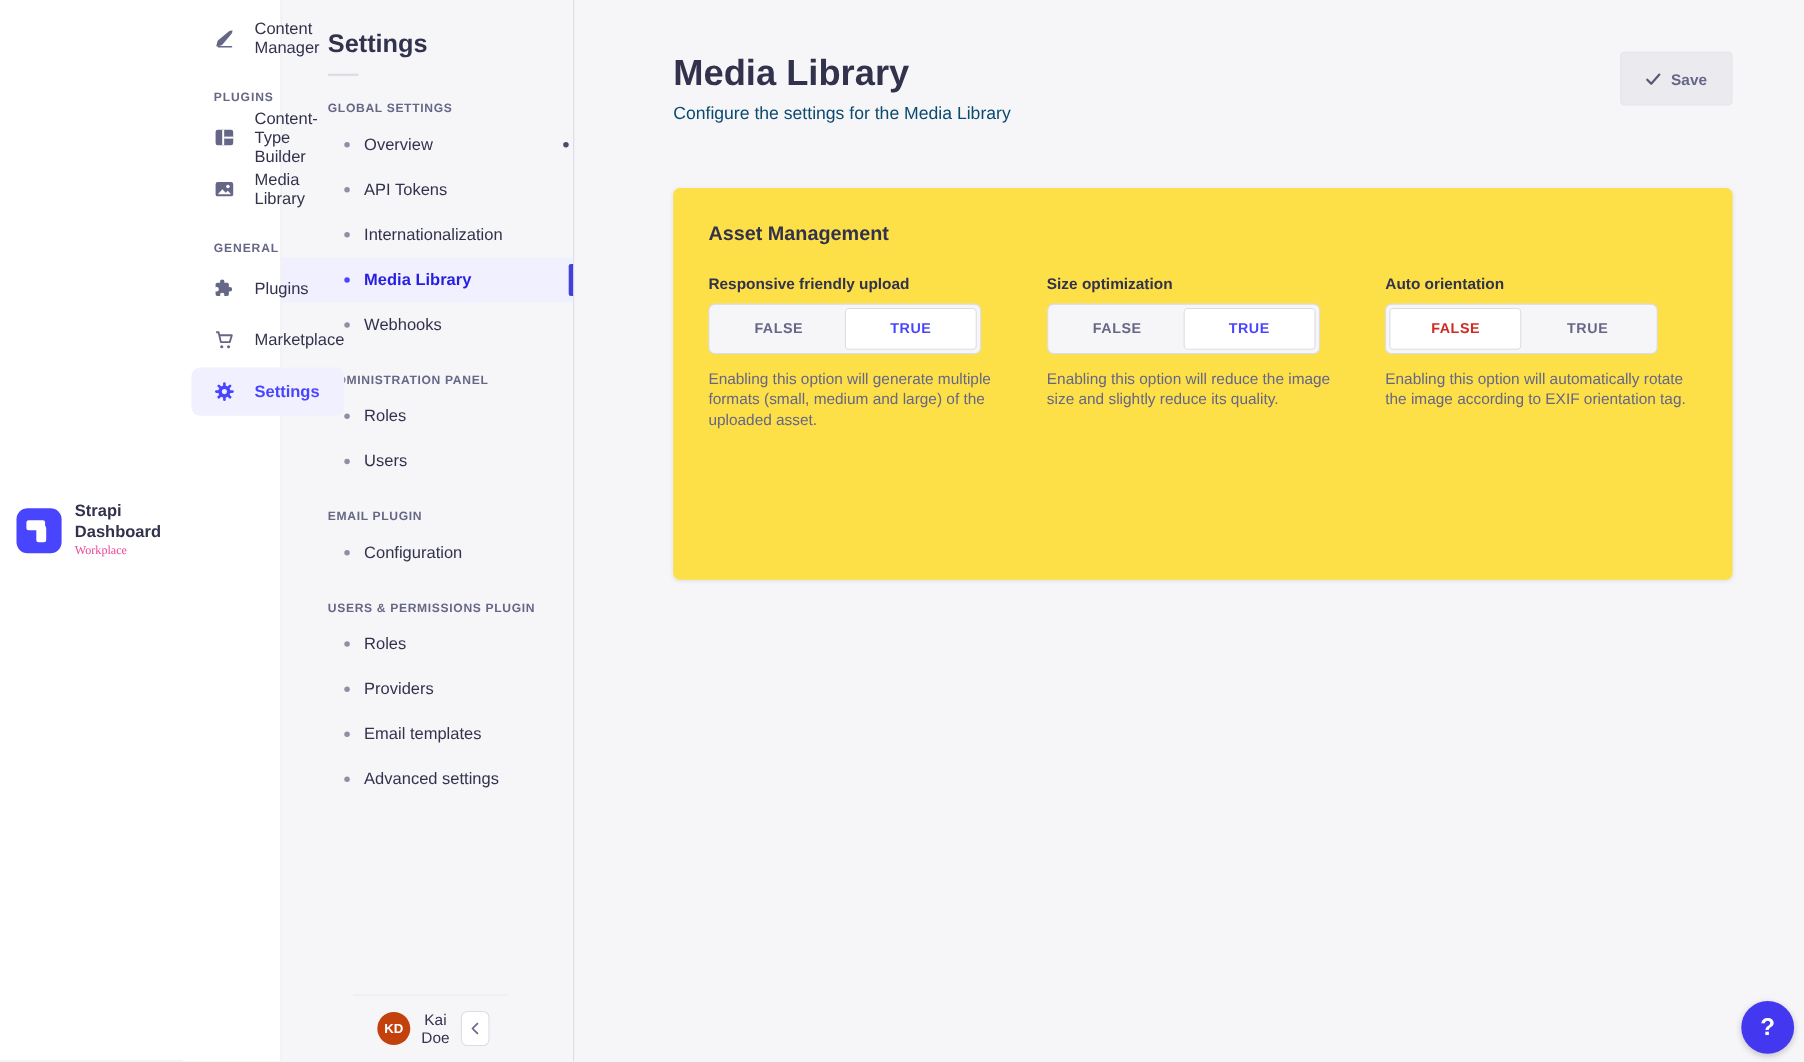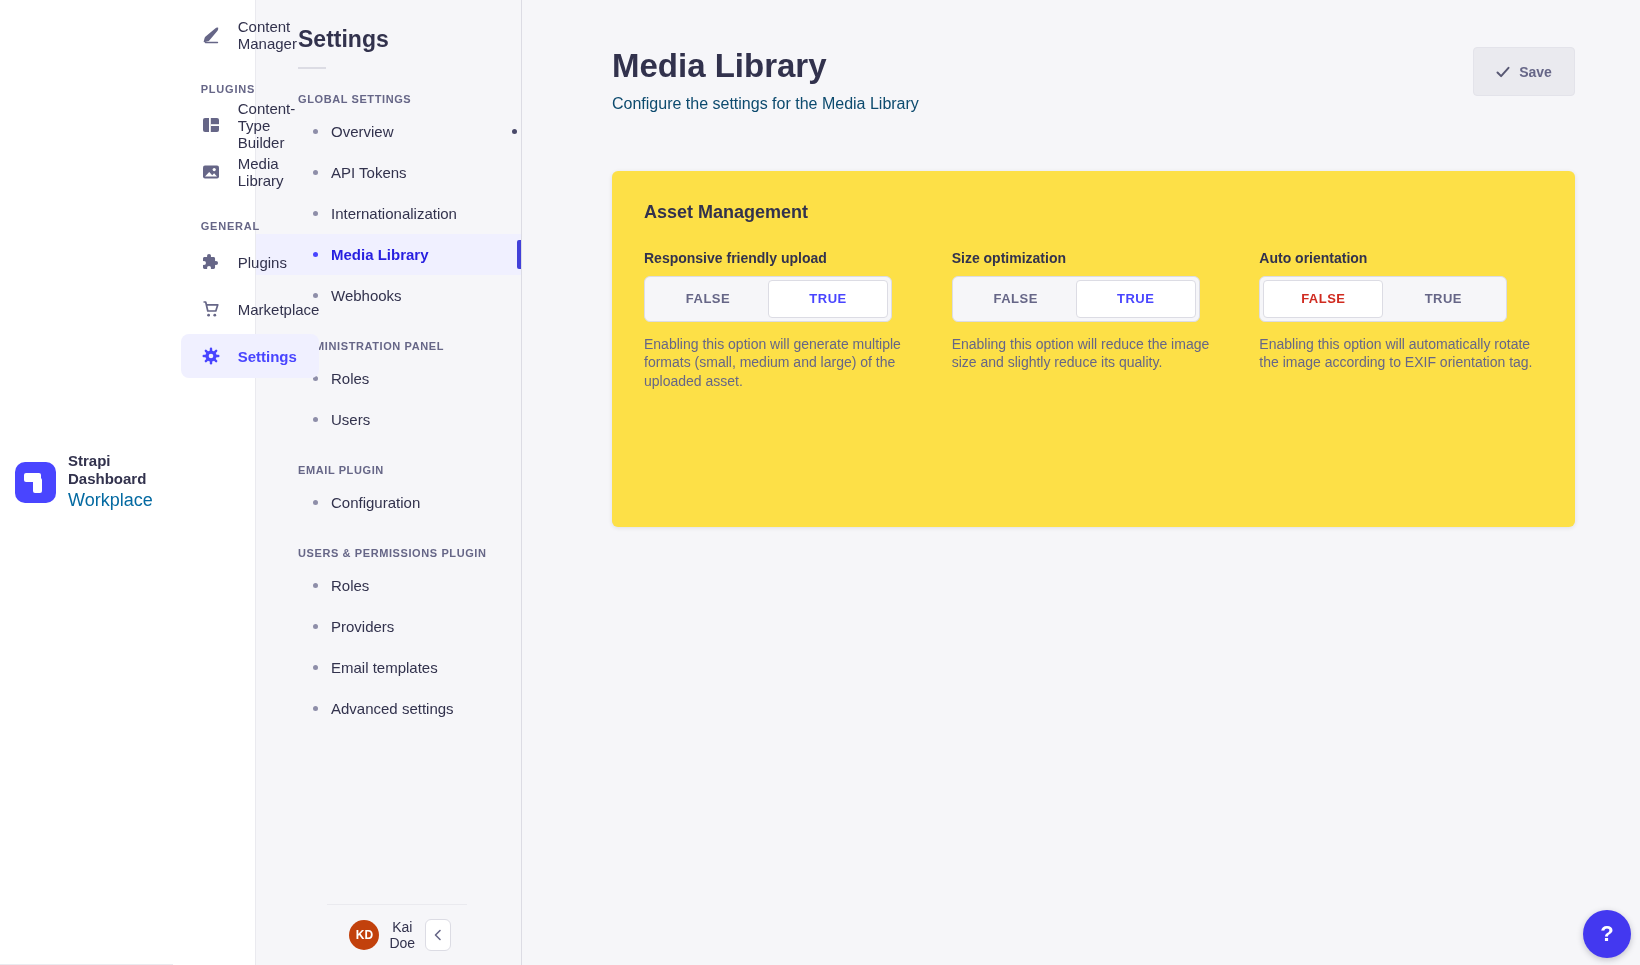--- a/index.html
+++ b/index.html
@@ -24,21 +24,21 @@
     display:flex; align-items:center; gap:12px;
     padding:19px 20px 19px 15px;
     border-bottom:1px solid #eaeaef;
     cursor:pointer;
   }
   .brand-logo {
     width:41px; height:41px; border-radius:10px;
     background:#4945ff; position:relative; flex:0 0 auto;
   }
   .brand-title { font-size:15px; font-weight:bold; color:#32324d; line-height:1.25; }
-  .brand-sub { font-size:18px; color:#0369a1; line-height:1.3; }
+  .brand-sub { font-size:11px; color:#ec4899; line-height:1.3;font-family:Liberation Serif, serif; }
 
   .nav { padding-top:10px; }
   .nav-item {
     display:flex; align-items:center; gap:17px;
     height:44px; margin:3px 8px; padding:0 0 0 20px;
     border-radius:8px; cursor:pointer;
     font-size:15px; font-weight:500; color:#32324d;
   }
   .nav-item .ic { width:20px; height:20px; color:#666687; display:flex; }
   .nav-item.selected { background:#f0f0ff; color:#4945ff; font-weight:600; }

